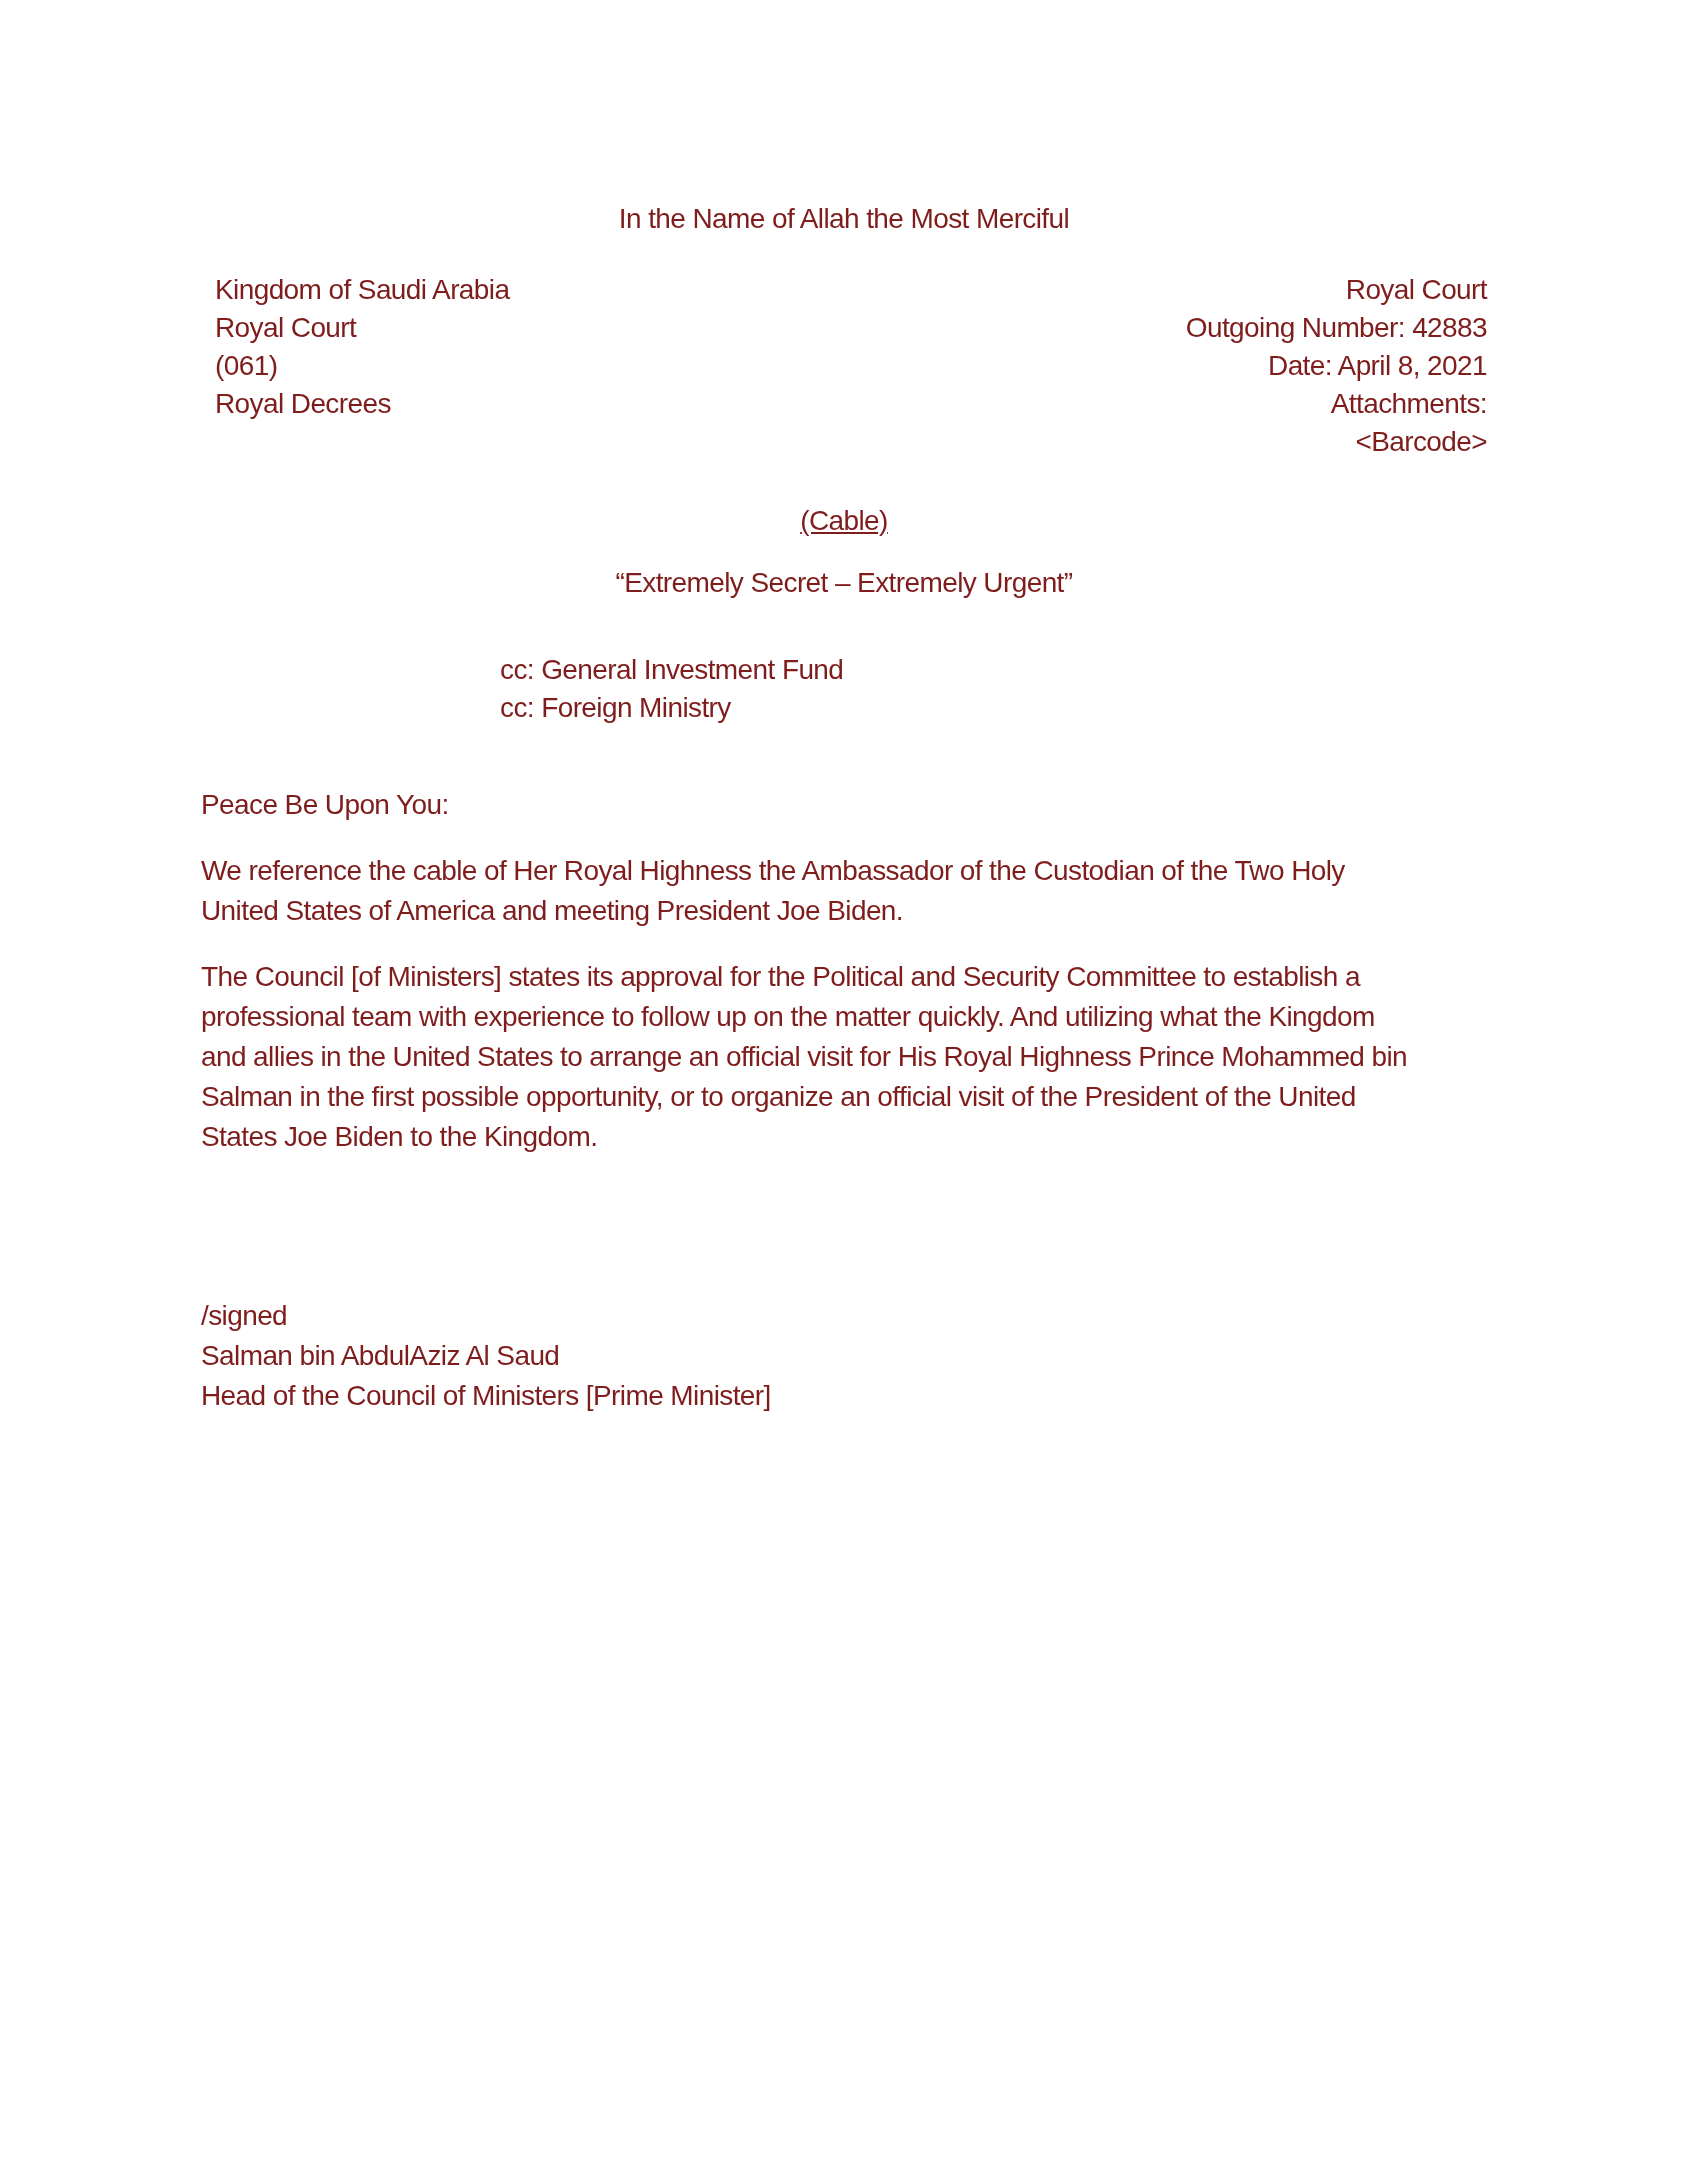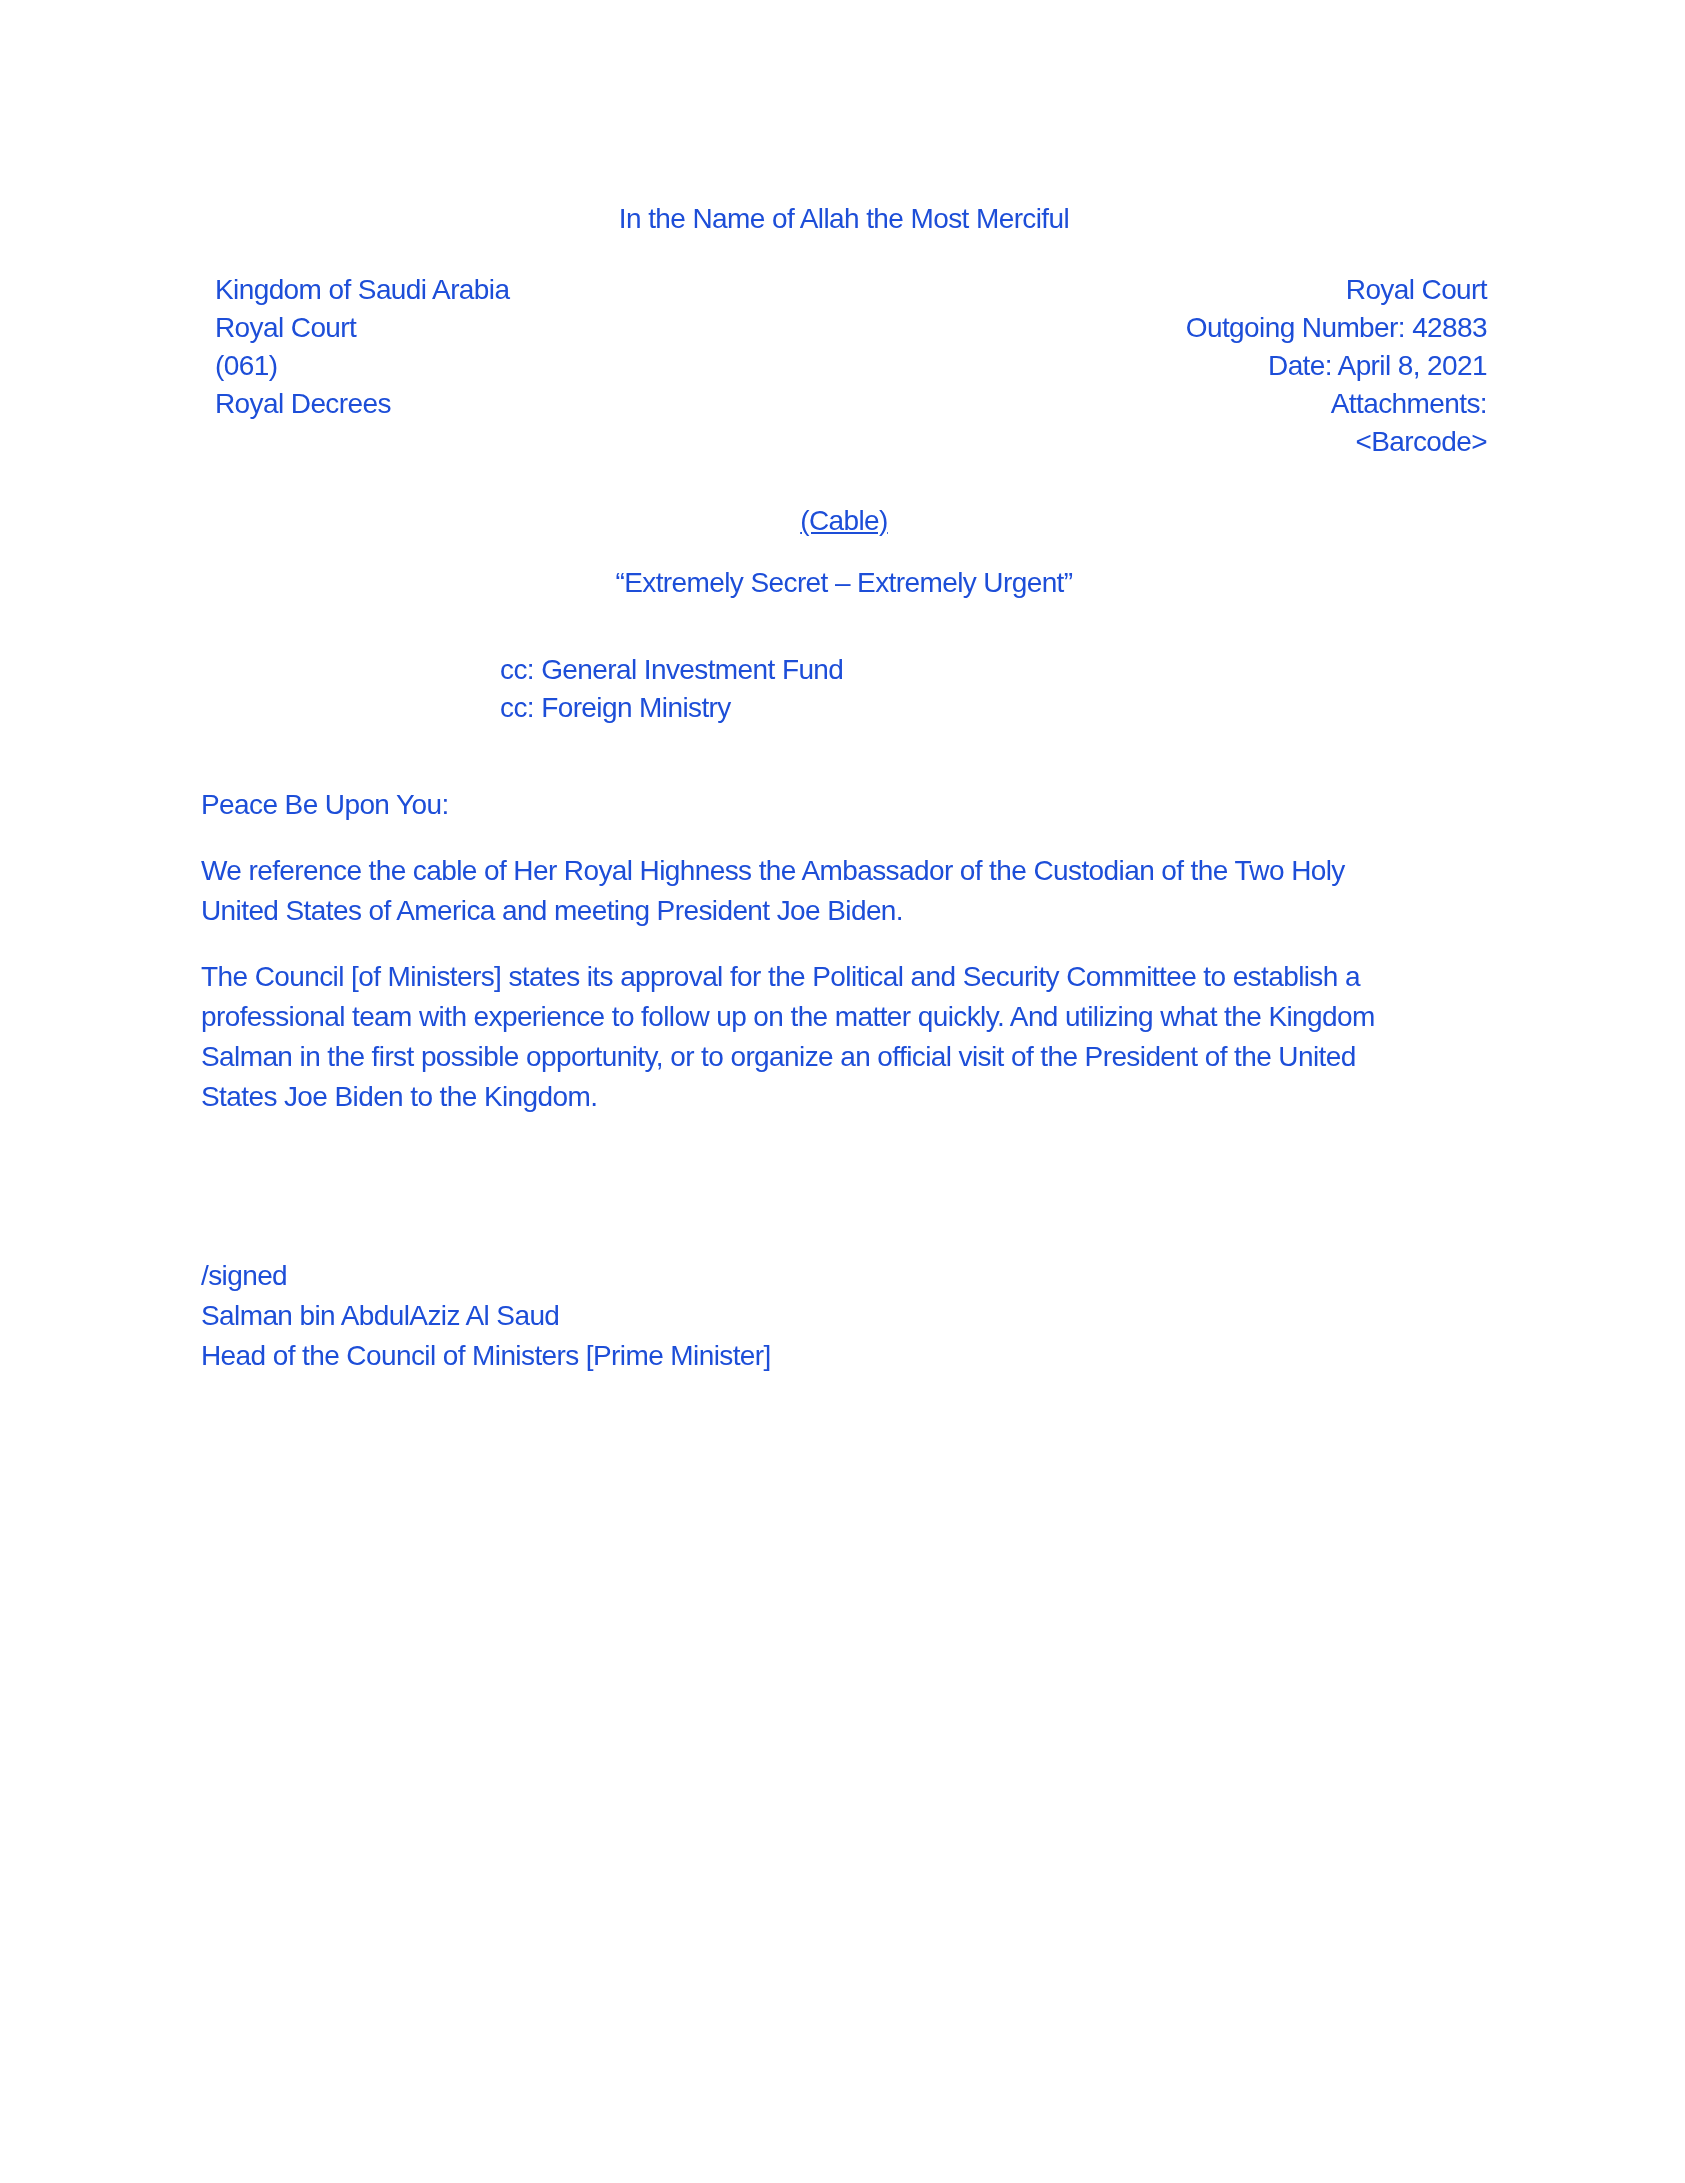--- a/index.html
+++ b/index.html
@@ -56,21 +56,21 @@
     line-height: 38px;
   }
   .salutation { margin-top: 58px; }
   .para { margin-top: 26px; }
   .closing { margin-top: 30px; }
   .signature { margin-top: 139px; }
 </style>
 </head>
 <body>
 
-<div class="page" style="background: rgb(255, 255, 255); color: #1d4ed8;">
+<div class="page" style="background: rgb(255, 255, 255); color: #7f1d1d;">
   <div class="content">
 
     <div class="bismillah">In the Name of Allah the Most Merciful</div>
 
     <div class="header-row">
       <div class="header-left">
           <div class="line">Kingdom of Saudi Arabia</div>
           <div class="line">Royal Court</div>
           <div class="line">(061)</div>
           <div class="line">Royal Decrees</div>
@@ -96,20 +96,21 @@
     <div class="salutation">Peace Be Upon You:</div>
 
     <div class="para">
         <div class="line">We reference the cable of Her Royal Highness the Ambassador of the Custodian of the Two Holy</div>
         <div class="line">United States of America and meeting President Joe Biden.</div>
       </div>
 
     <div class="para">
         <div class="line">The Council [of Ministers] states its approval for the Political and Security Committee to establish a</div>
         <div class="line">professional team with experience to follow up on the matter quickly. And utilizing what the Kingdom</div>
+        <div class="line">and allies in the United States to arrange an official visit for His Royal Highness Prince Mohammed bin</div>
         <div class="line">Salman in the first possible opportunity, or to organize an official visit of the President of the United</div>
         <div class="line">States Joe Biden to the Kingdom.</div>
       </div>
 
 
     <div class="signature">
         <div class="line">/signed</div>
         <div class="line">Salman bin AbdulAziz Al Saud</div>
         <div class="line">Head of the Council of Ministers [Prime Minister]</div>
       </div>

